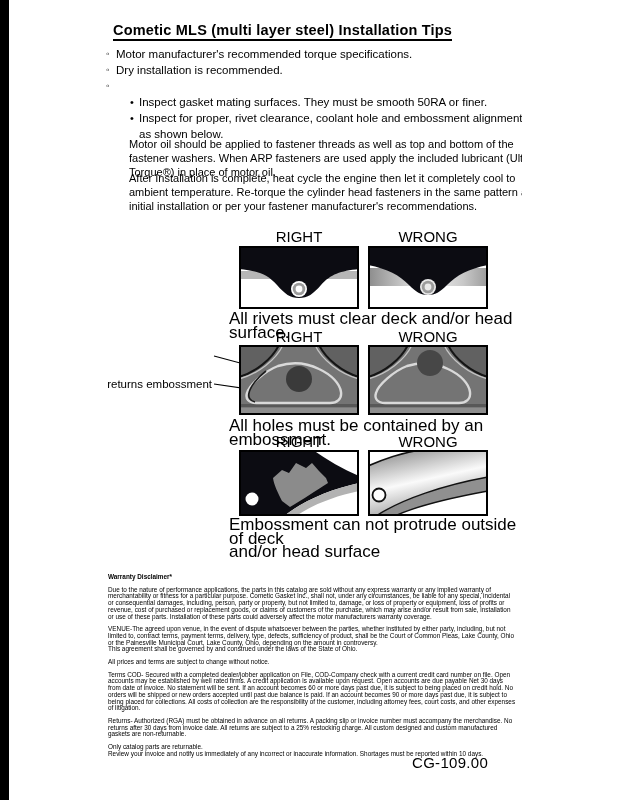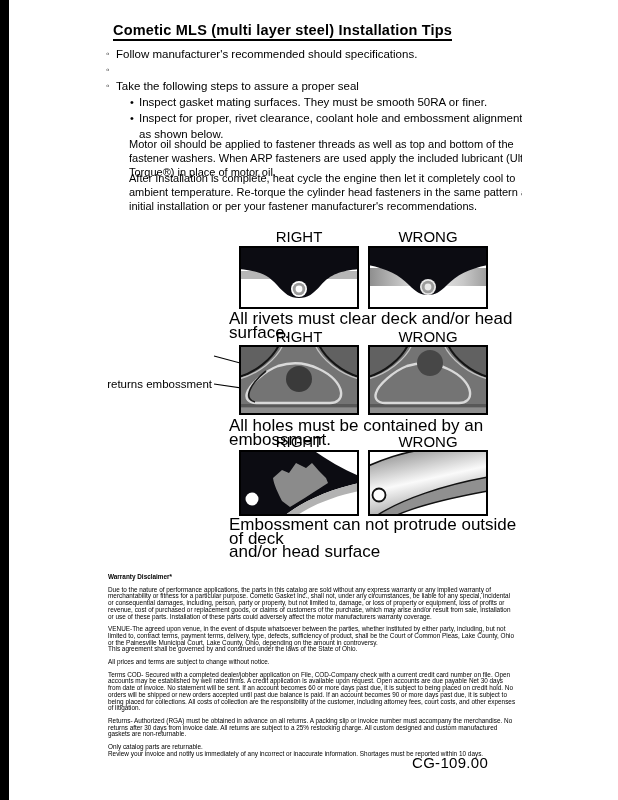--- a/index.html
+++ b/index.html
@@ -44,28 +44,28 @@
 <body>
 
 <div class="page">
   <div class="leftbar"></div>
 
   <div class="title">Cometic MLS (multi layer steel) Installation Tips</div>
 
   <div class="bullets">
     <div class="bullet">
       <span class="marker">◦</span>
-      <span>Follow manufacturer's recommended should specifications.</span>
+      <span>Motor manufacturer's recommended torque specifications.</span>
     </div>
     <div class="bullet">
       <span class="marker">◦</span>
+      <span>Dry installation is recommended.</span>
     </div>
     <div class="bullet">
       <span class="marker">◦</span>
-      <span>Take the following steps to assure a proper seal</span>
     </div>
     <div class="bullet sub">
       <span class="marker">•</span>
       <span>Inspect gasket mating surfaces.  They must be smooth 50RA or finer.</span>
     </div>
     <div class="bullet sub">
       <span class="marker">•</span>
       <span>Inspect for proper, rivet clearance, coolant hole and embossment alignments as shown below.</span>
     </div>
   </div>

